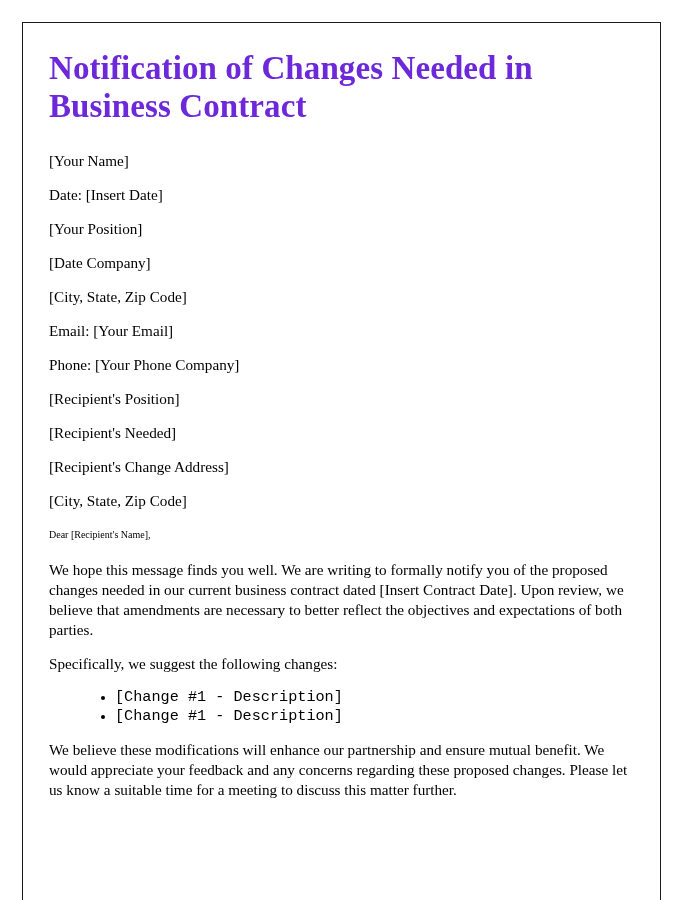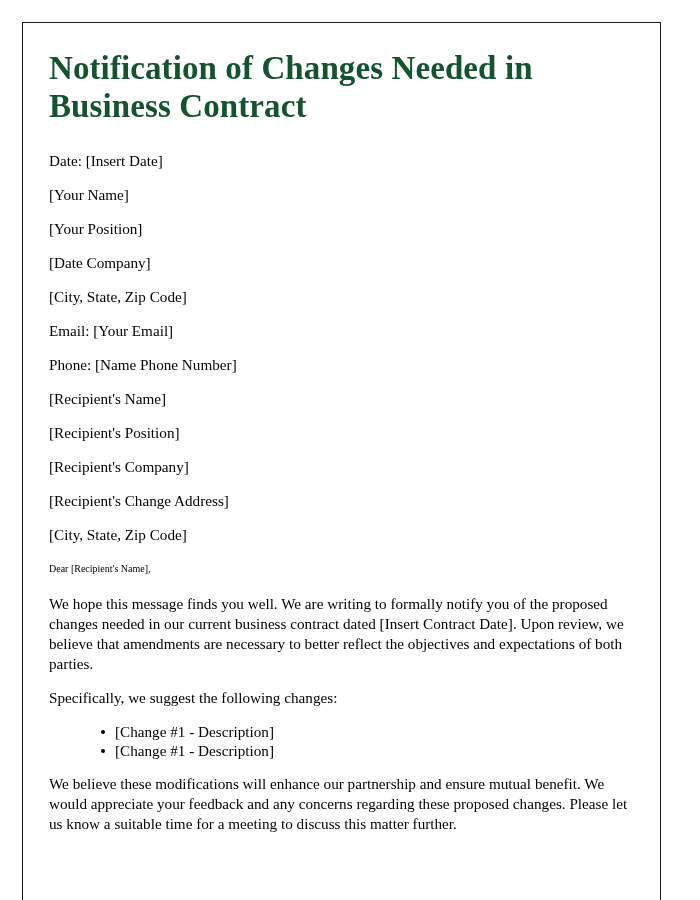--- a/index.html
+++ b/index.html
@@ -32,21 +32,21 @@
     padding: 26px 26px 0 26px;
   }
 
   .doc-title {
     font-family: "Liberation Serif", "DejaVu Serif", serif;
     font-size: 33px;
     font-weight: bold;
     line-height: 1.16;
     letter-spacing: 0.1px;
     margin: 0 0 26px 0;
-    color: #14532d;
+    color: #6d28d9;
   }
 
   
   .meta-line {
     font-size: 15.2px;
     line-height: 18px;
     margin: 0 0 16px 0;
     white-space: nowrap;
   }
   .meta-line:last-child { margin-bottom: 0; }
@@ -61,20 +61,21 @@
     font-size: 15.2px;
     line-height: 20px;
     margin: 0 4px 14px 0;
     text-align: left;
   }
 
   .change-list {
     margin: 0 0 14px 0;
     padding: 0 0 0 52px;
     list-style: none;
+    font-family: Liberation Mono, monospace;
   }
   .change-list li {
     font-size: 15.2px;
     line-height: 19px;
     margin: 0;
     position: relative;
     padding-left: 14px;
   }
   .change-list li::before {
     content: "";
@@ -88,40 +89,39 @@
   }
 </style>
 </head>
 <body>
 
 <div class="page">
   <div class="page-inner">
 
     <h1 class="doc-title">Notification of Changes Needed in Business Contract</h1>
 
+    <p class="meta-line">[Your Name]</p>
+
     <p class="meta-line">Date: [Insert Date]</p>
-
-    <p class="meta-line">[Your Name]</p>
 
     <p class="meta-line">[Your Position]</p>
 
     <p class="meta-line">[Date Company]</p>
 
 
     <p class="meta-line">[City, State, Zip Code]</p>
 
     <p class="meta-line">Email: [Your Email]</p>
 
-    <p class="meta-line">Phone: [Name Phone Number]</p>
+    <p class="meta-line">Phone: [Your Phone Company]</p>
 
-    <p class="meta-line">[Recipient's Name]</p>
 
     <p class="meta-line">[Recipient's Position]</p>
 
-    <p class="meta-line">[Recipient's Company]</p>
+    <p class="meta-line">[Recipient's Needed]</p>
 
     <p class="meta-line">[Recipient's Change Address]</p>
 
     <p class="meta-line">[City, State, Zip Code]</p>
 
     <p class="salutation">Dear [Recipient's Name],</p>
 
     <p class="body-para">We hope this message finds you well. We are writing to formally notify you of the proposed changes needed in our current business contract dated [Insert Contract Date]. Upon review, we believe that amendments are necessary to better reflect the objectives and expectations of both parties.</p>
 
     <p class="body-para">Specifically, we suggest the following changes:</p>

